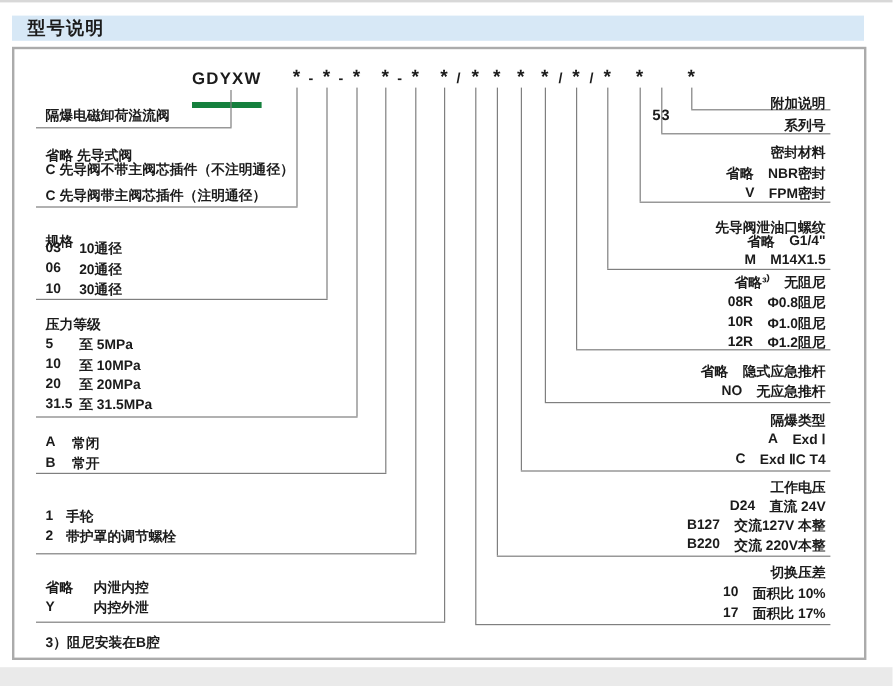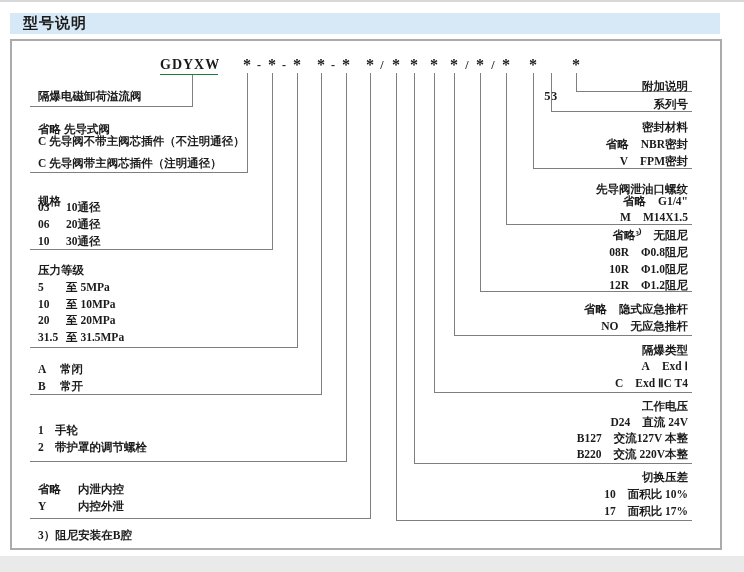--- a/index.html
+++ b/index.html
@@ -1,25 +1,25 @@
 <!DOCTYPE html>
 <html><head>
 <meta charset="utf-8">
 <style>
   html,body{margin:0;padding:0;background:#fff;}
   .canvas{position:relative;width:744px;height:572px;background:#ffffff;overflow:hidden;
-          font-family:Liberation Serif, serif;color:#1b1b1b;}
+          font-family:Liberation Sans, sans-serif;color:#1b1b1b;}
   .topstrip{position:absolute;left:0;top:0;width:744px;height:2px;background:#d8d8d8;}
   .botstrip{position:absolute;left:0;top:556px;width:744px;height:16px;background:#eaeaea;}
   .hdr{position:absolute;left:10px;top:13px;width:710px;height:21px;background:#d7e8f6;
        display:flex;align-items:center;}
   .hdr .ttl{font-size:15px;font-weight:bold;padding-left:13px;letter-spacing:1px;}
   .box{position:absolute;left:10px;top:39px;width:708px;height:507px;border:2px solid #ababab;background:#fff;}
   .prefix{position:absolute;left:160px;top:57px;width:58px;text-align:center;font-size:14px;font-weight:bold;
-          letter-spacing:1px;border-bottom:1px solid #15803d;padding-bottom:1px;}
+          letter-spacing:1px;border-bottom:5px solid #15803d;padding-bottom:12px;}
   .tok{position:absolute;transform:translateX(-50%);font-weight:bold;}
   .star{top:56px;font-size:16px;}
   .sep{top:58px;font-size:12px;}
   .num{top:58px;font-size:12.5px;letter-spacing:0.5px;margin-top:31px;}
   .vl{position:absolute;width:1px;background:#7f7f7f;}
   .hl{position:absolute;height:1px;background:#7f7f7f;}
   .row{position:absolute;left:38px;height:14px;display:flex;align-items:center;
        font-size:11.5px;font-weight:bold;white-space:nowrap;}
   .row .c{display:inline-block;}
   .cw17 .c{min-width:17px;}

